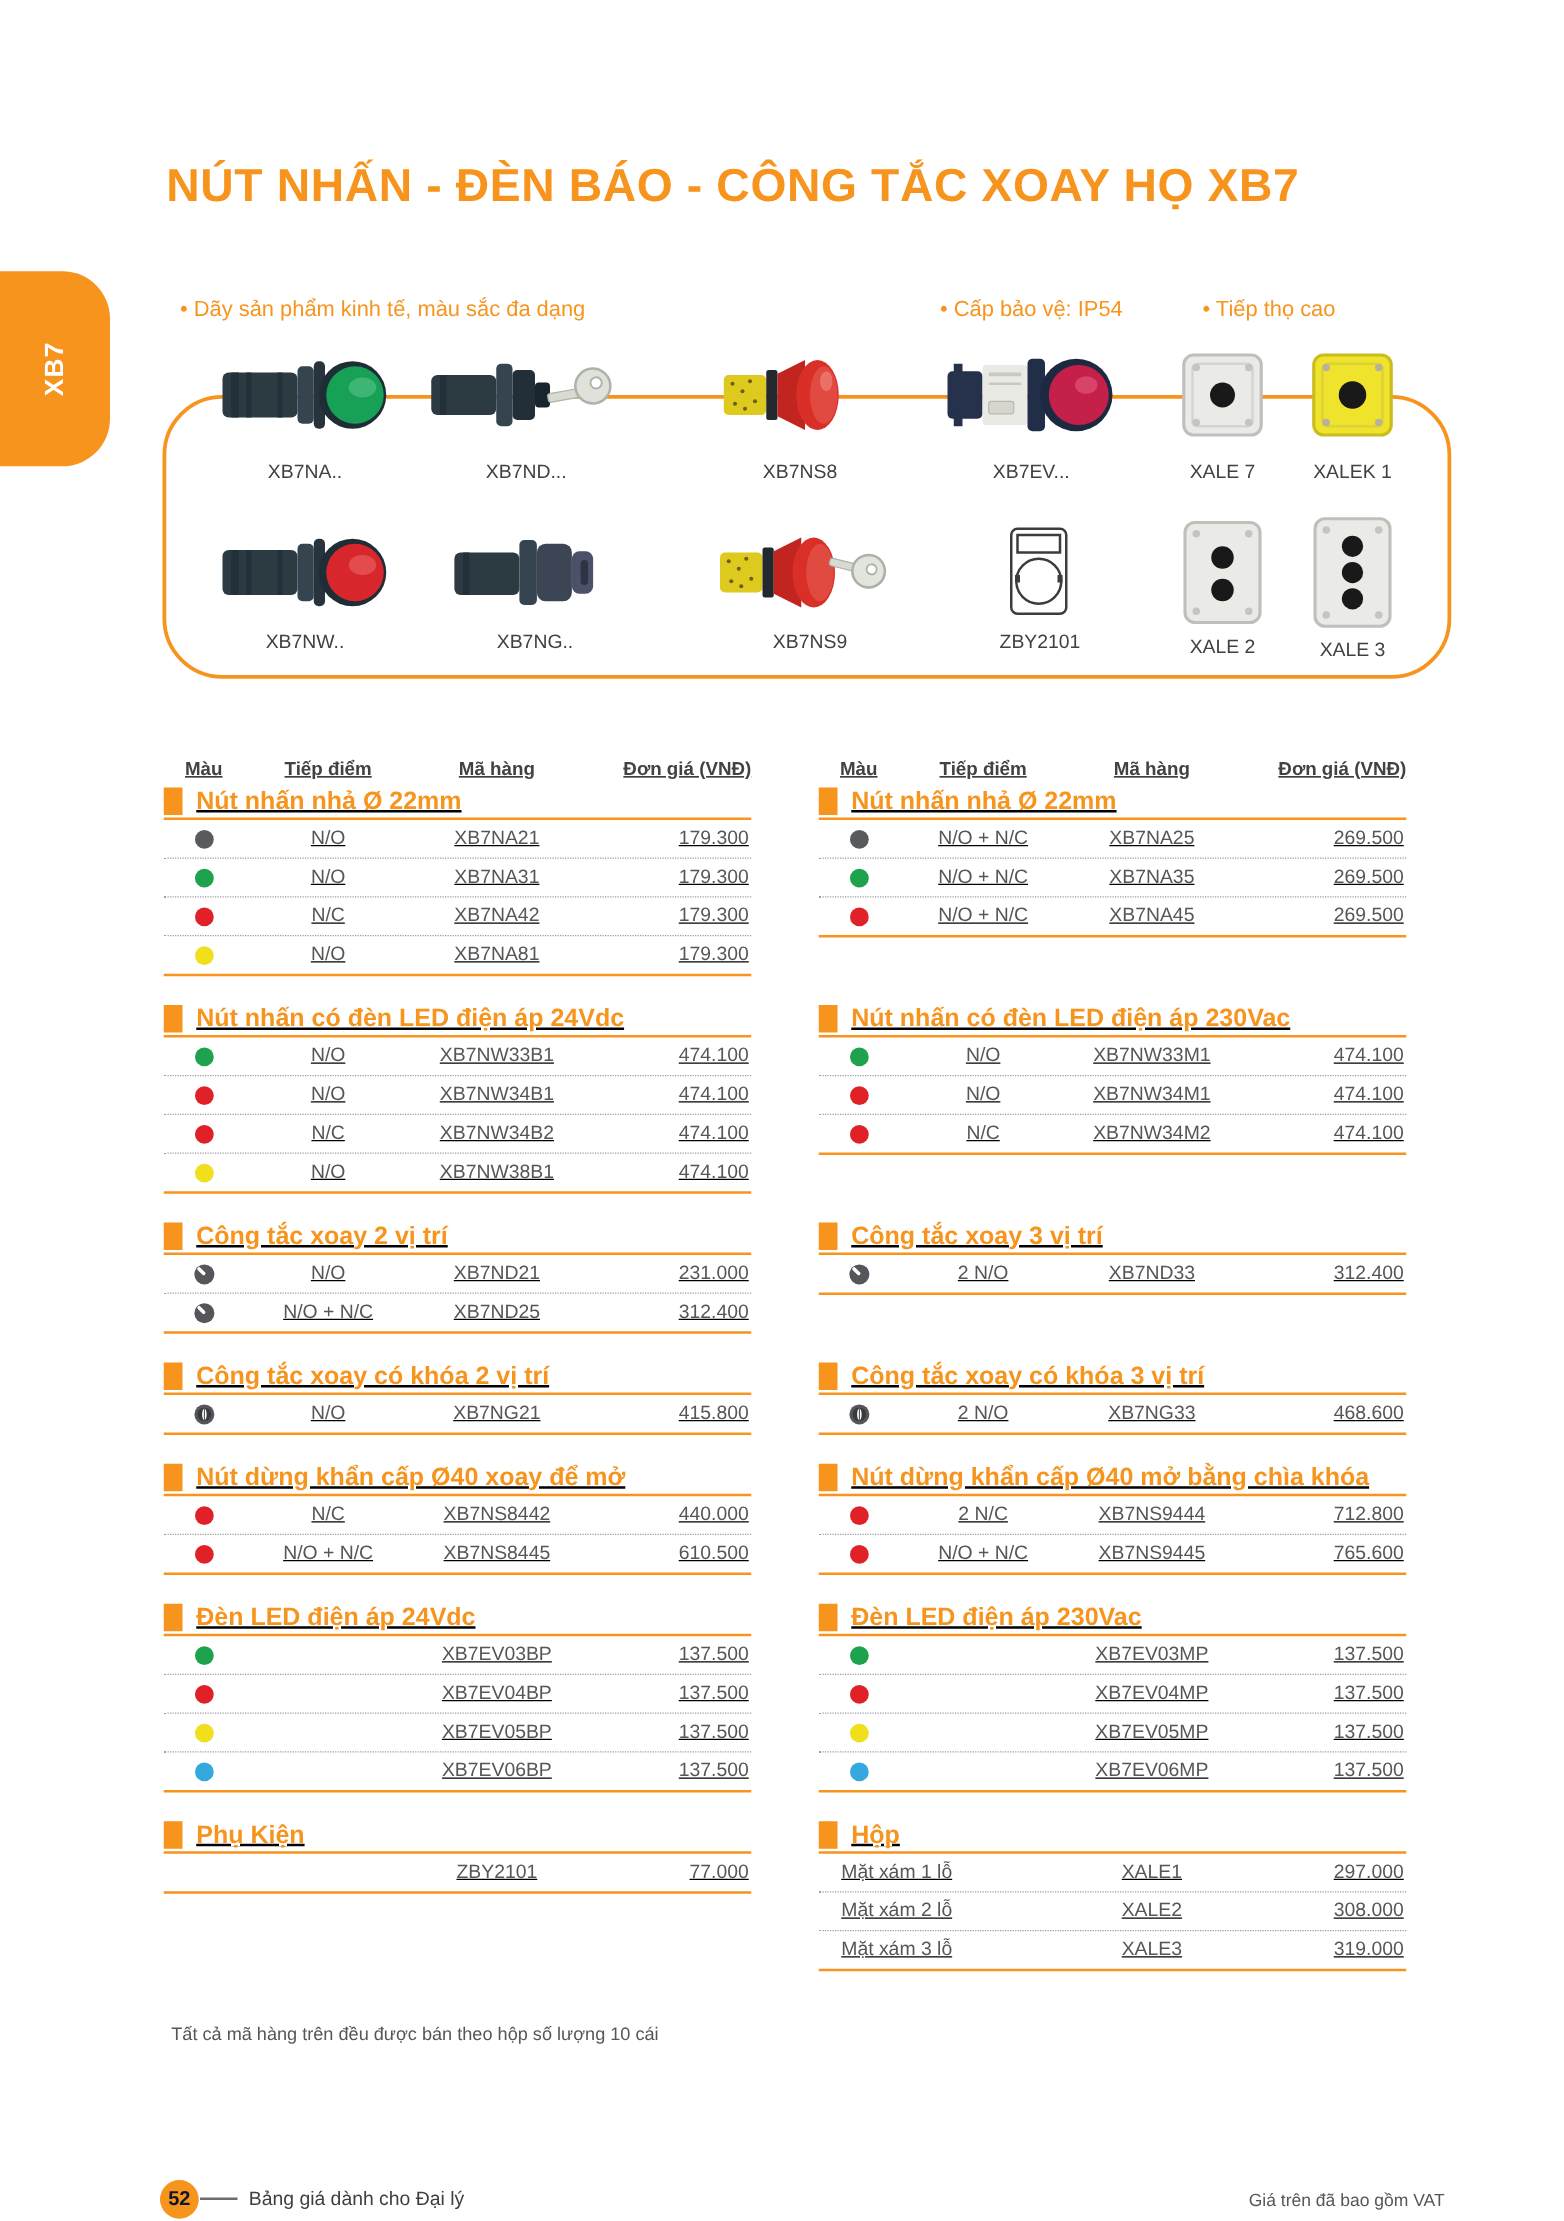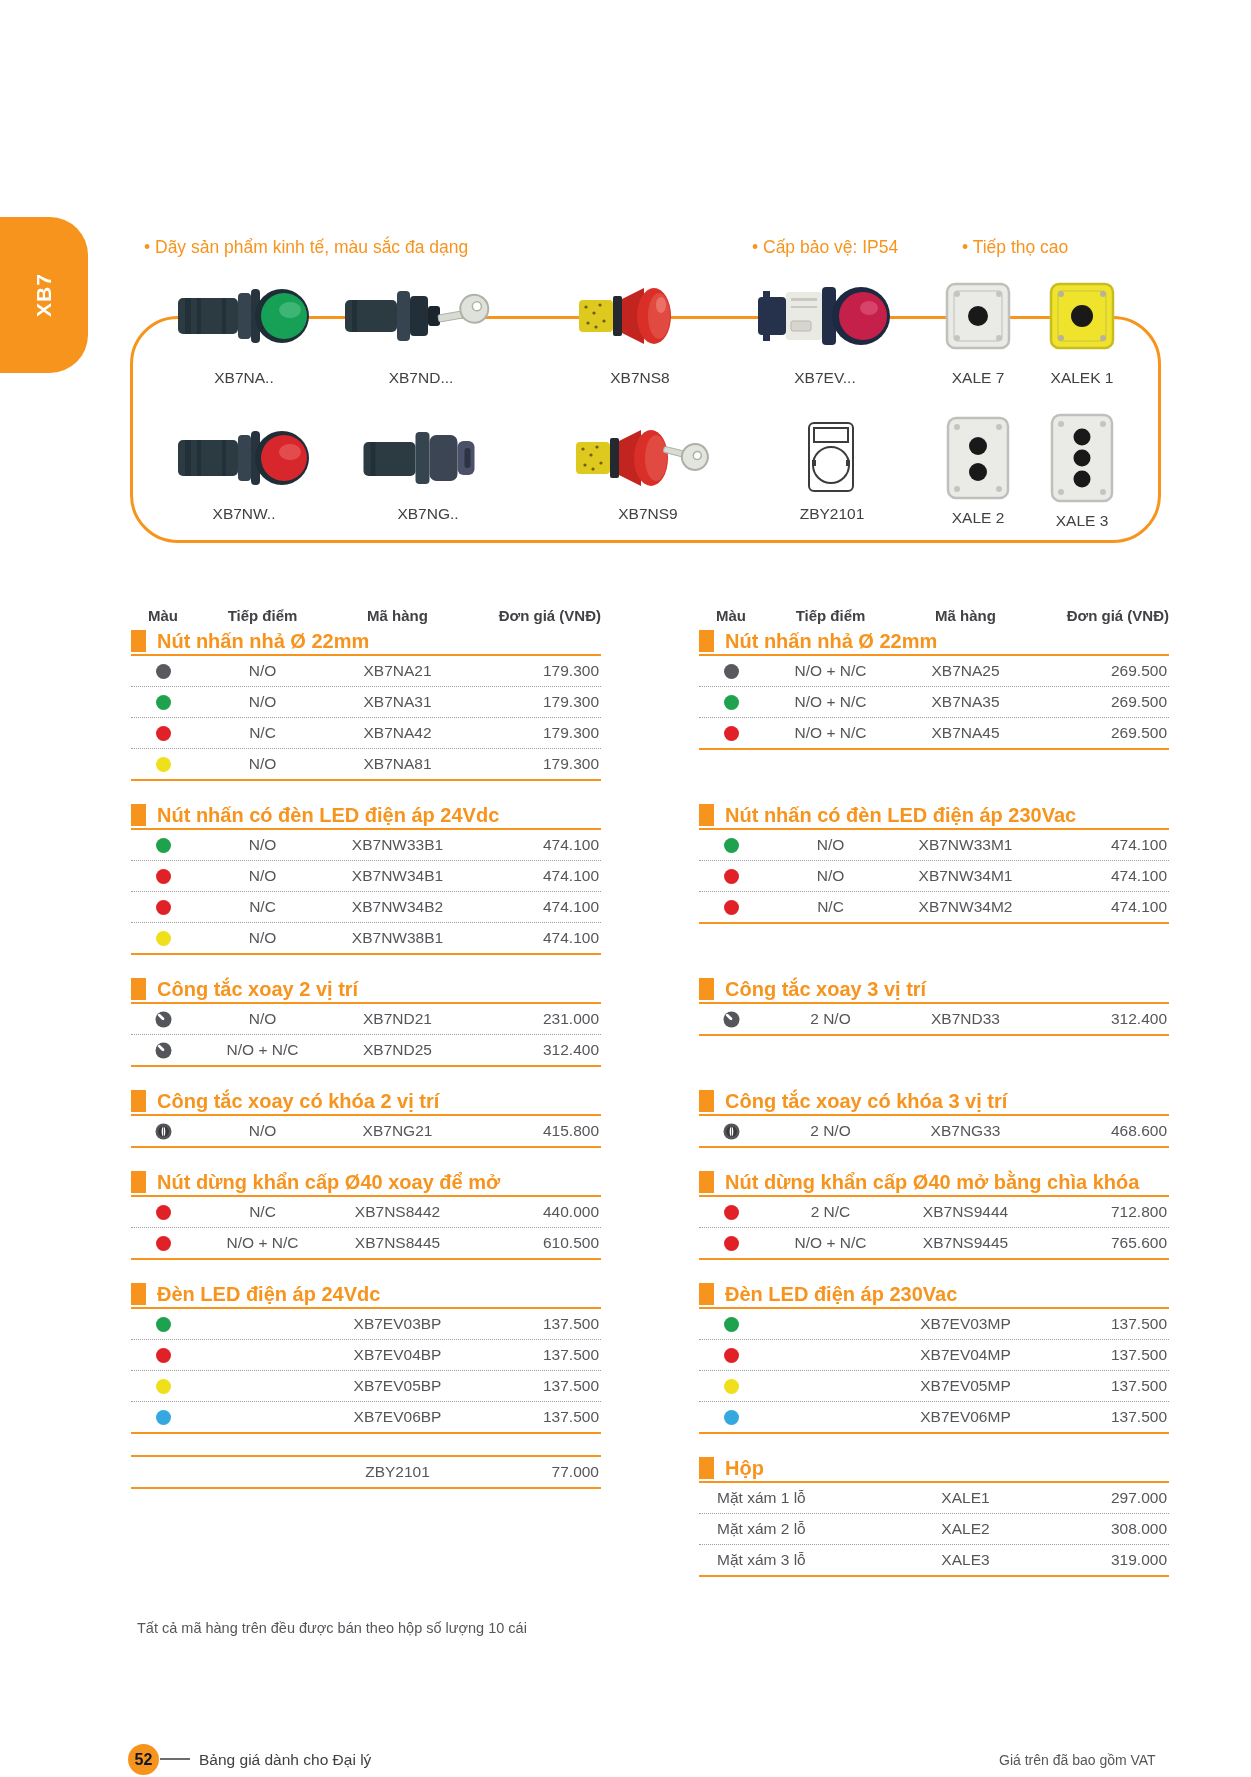--- a/index.html
+++ b/index.html
@@ -18,21 +18,21 @@
 
   .feature { position:absolute; top:237px; color:var(--orange); font-size:17.5px; white-space:nowrap; }
   .f1 { left:144px; } .f2 { left:752px; } .f3 { left:962px; }
 
   .frame { position:absolute; left:130px; top:316px; width:1031px; height:227px;
            border:3px solid var(--orange); border-radius:48px; box-sizing:border-box; }
   .prod { position:absolute; transform:translate(-50%,-50%); line-height:0; }
   .plabel { position:absolute; transform:translateX(-50%); font-size:15.5px; color:#414143; white-space:nowrap; }
 
   .tables { position:absolute; left:131px; top:605px; width:1011px; }
-  .grid2 { display:grid; grid-template-columns:470px 470px; column-gap:98px; }
+  .grid2 { display:grid; grid-template-columns:470px 470px; column-gap:54px;text-decoration:underline; }
   #sections-grid { row-gap:21px; margin-top:3px; }
   .colhead { display:grid; grid-template-columns:64px 135px 135px 1fr; height:20px; align-items:center; }
   .ch { font-size:15px; font-weight:bold; color:#414245; }
   .h1,.h2,.h3 { text-align:center; }
   .h4 { text-align:right; }
 
   .sec-head { display:flex; align-items:center; gap:11px; height:26px; }
   .sq { width:15px; height:22px; background:var(--orange); flex:none; }
   .sec-title { color:var(--orange); font-size:20px; font-weight:bold; white-space:nowrap; }
   .rows { border-top:2.5px solid var(--orange); border-bottom:2.5px solid var(--orange); }
@@ -54,20 +54,21 @@
 </style>
 </head>
 <body>
 
 <div class="page">
 
   <div class="side-tab">
     <span>XB7</span>
   </div>
 
+  <div class="title">NÚT NHẤN - ĐÈN BÁO - CÔNG TẮC XOAY HỌ XB7</div>
 
   <div class="feature f1">• Dãy sản phẩm kinh tế, màu sắc đa dạng</div>
   <div class="feature f2">• Cấp bảo vệ: IP54</div>
   <div class="feature f3">• Tiếp thọ cao</div>
 
   <div class="frame"></div>
 
   <div class="prod" style="left:244px;top:316px">
     <svg width="138" height="64" viewBox="0 0 138 64">
       <rect x="3" y="14" width="60" height="36" rx="5" fill="#2C3A42"></rect>
@@ -614,20 +615,24 @@
               <span class="cell c-icon">
                 <span class="dot" style="background:#35A8DF"></span>
               </span>
               <span class="cell c-contact"></span>
               <span class="cell c-code">XB7EV06MP</span>
               <span class="cell c-price">137.500</span>
             </div>
           </div>
         </section>
         <section class="psec">
+          <div class="sec-head">
+            <span class="sq"></span>
+            <span class="sec-title">Phụ Kiện</span>
+          </div>
           <div class="rows">
             <div class="prow">
               <span class="cell c-icon"></span>
               <span class="cell c-contact"></span>
               <span class="cell c-code">ZBY2101</span>
               <span class="cell c-price">77.000</span>
             </div>
           </div>
         </section>
         <section class="psec">

